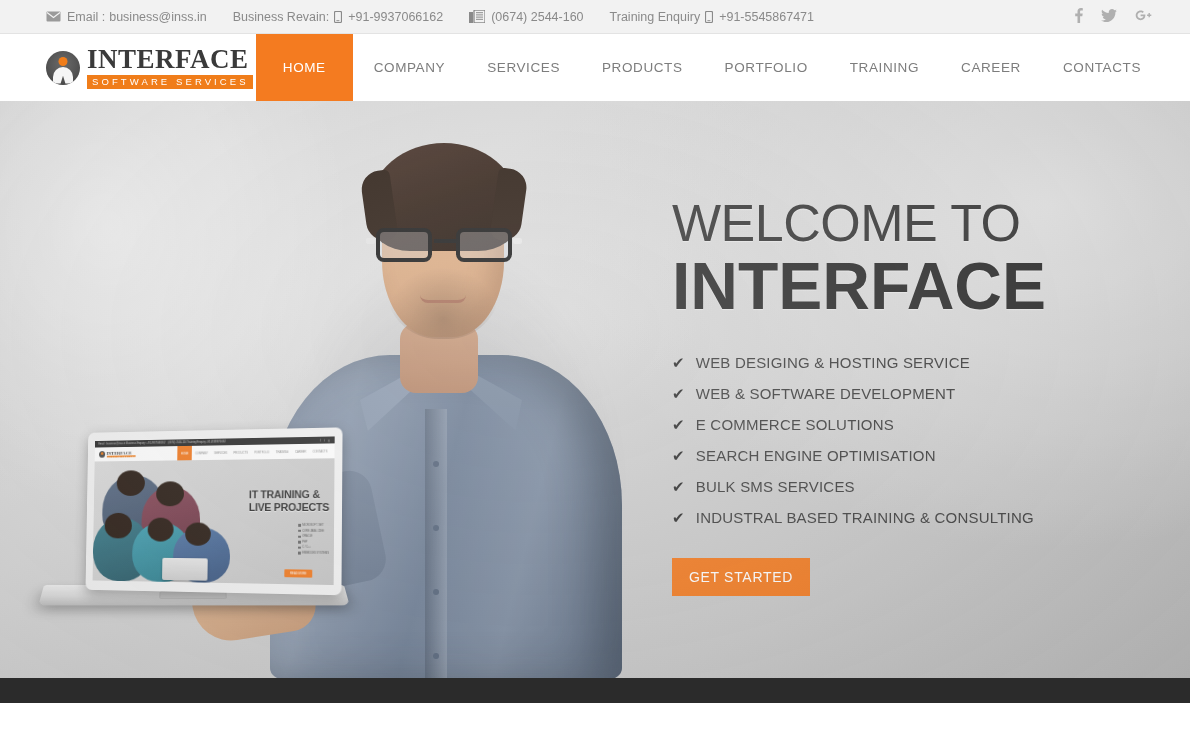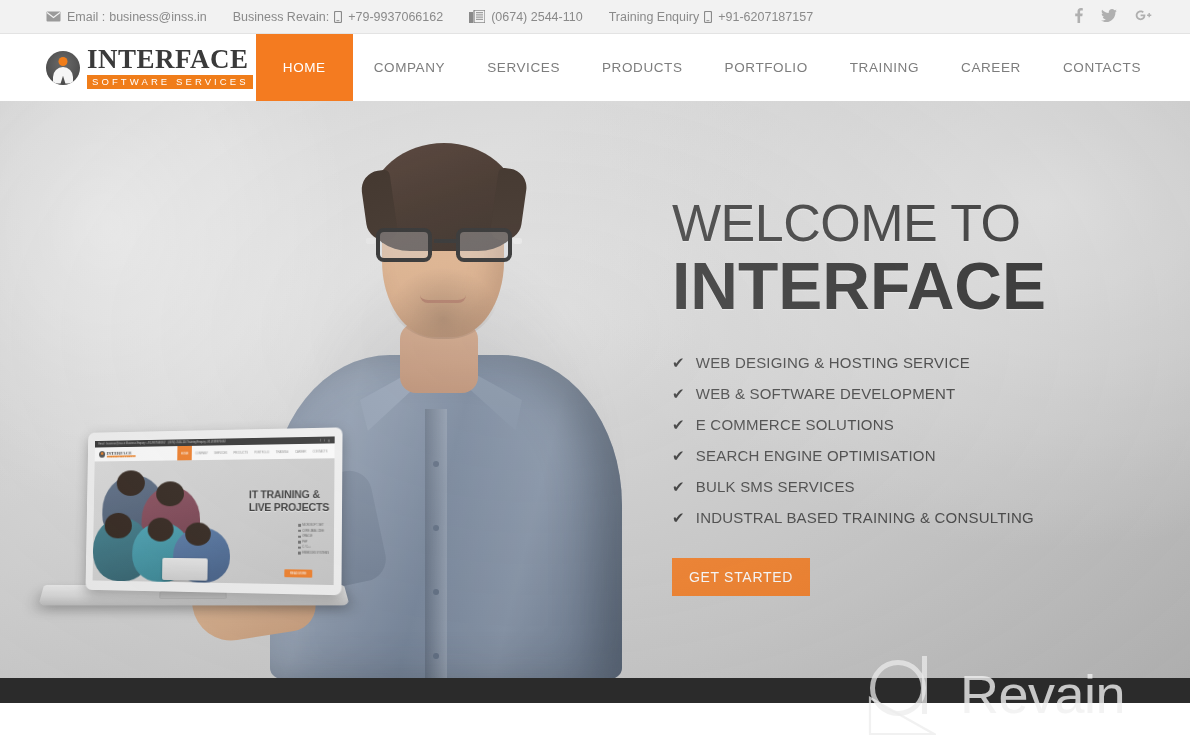--- a/index.html
+++ b/index.html
@@ -290,49 +290,49 @@
 
       <div class="tb-item">
         <span class="tb-label">Business Revain:</span>
         <span style="width:5px"></span>
         <span class="ico">
           <svg width="8" height="12" viewBox="0 0 8 12">
               <rect x="0.5" y="0.5" width="7" height="11" rx="1.2" fill="none" stroke="#8a8a8a" stroke-width="1.2"></rect>
               <rect x="2.4" y="9.2" width="3" height="1" fill="#8a8a8a"></rect>
             </svg>
         </span>
-        <span class="tb-val">+79-9937066162</span>
+        <span class="tb-val">+91-9937066162</span>
       </div>
 
       <div class="tb-item">
         <span class="ico">
           <svg width="16" height="13" viewBox="0 0 16 13">
               <rect x="0" y="2" width="4" height="11" fill="#8a8a8a"></rect>
               <rect x="5" y="0" width="11" height="13" rx="1" fill="none" stroke="#8a8a8a" stroke-width="1.3"></rect>
               <g fill="#8a8a8a">
                 <rect x="7" y="2.2" width="7" height="1"></rect>
                 <rect x="7" y="4.4" width="7" height="1"></rect>
                 <rect x="7" y="6.6" width="7" height="1"></rect>
                 <rect x="7" y="8.8" width="7" height="1"></rect>
               </g>
             </svg>
         </span>
-        <span class="tb-val">(0674) 2544-110</span>
+        <span class="tb-val">(0674) 2544-160</span>
       </div>
 
       <div class="tb-item">
         <span class="tb-label">Training Enquiry</span>
         <span style="width:5px"></span>
         <span class="ico">
           <svg width="8" height="12" viewBox="0 0 8 12">
               <rect x="0.5" y="0.5" width="7" height="11" rx="1.2" fill="none" stroke="#8a8a8a" stroke-width="1.2"></rect>
               <rect x="2.4" y="9.2" width="3" height="1" fill="#8a8a8a"></rect>
             </svg>
         </span>
-        <span class="tb-val">+91-6207187157</span>
+        <span class="tb-val">+91-5545867471</span>
       </div>
     </div>
 
     <div class="topbar-social">
       <span class="soc">
         <svg width="9" height="15" viewBox="0 0 9 15">
             <path d="M6.1 15V8.2h2.2l.4-2.7H6.1V3.9c0-.8.2-1.3 1.3-1.3h1.4V.2C8.5.1 7.7 0 6.8 0 4.8 0 3.5 1.2 3.5 3.6v1.9H1.2v2.7h2.3V15z" fill="#b0b0b0"></path>
           </svg>
       </span>
       <span class="soc">
@@ -517,24 +517,14 @@
 
       <button class="h-btn">GET STARTED</button>
     </div>
 
     <div class="hero-vign"></div>
   </div>
 
   <div class="darkbar"></div>
   <div class="footer-white"></div>
 
-  <div class="watermark">
-    <div class="wm-logo">
-      <div class="circ"></div>
-      <div class="bar"></div>
-      <svg class="tri" viewBox="0 0 68 40">
-        <polygon points="2,38 2,2 66,38" fill="none" stroke="rgba(235,235,235,.72)" stroke-width="2.2"></polygon>
-      </svg>
-    </div>
-    <div class="wm-text">Revain</div>
-  </div>
 
 </div>
 
 </body></html>

